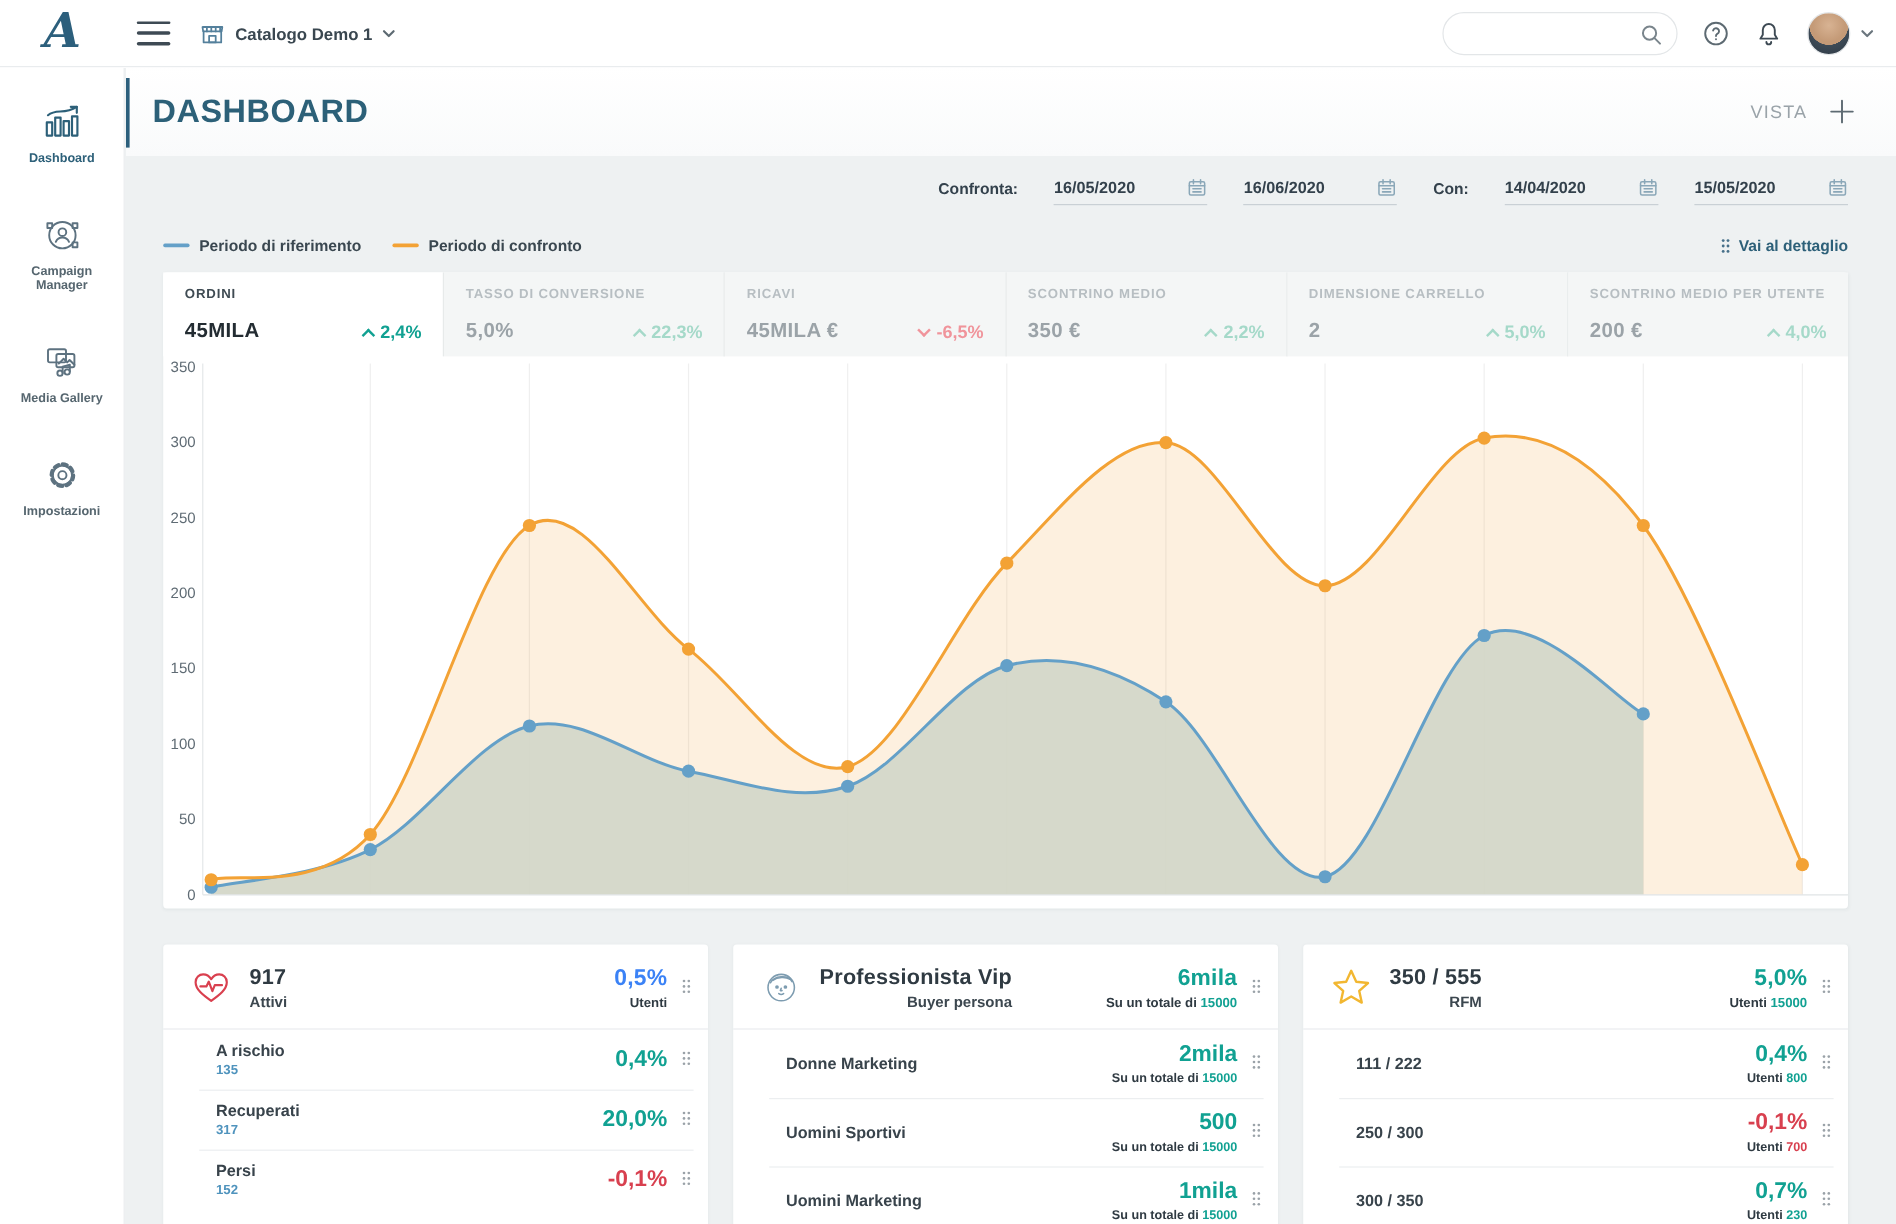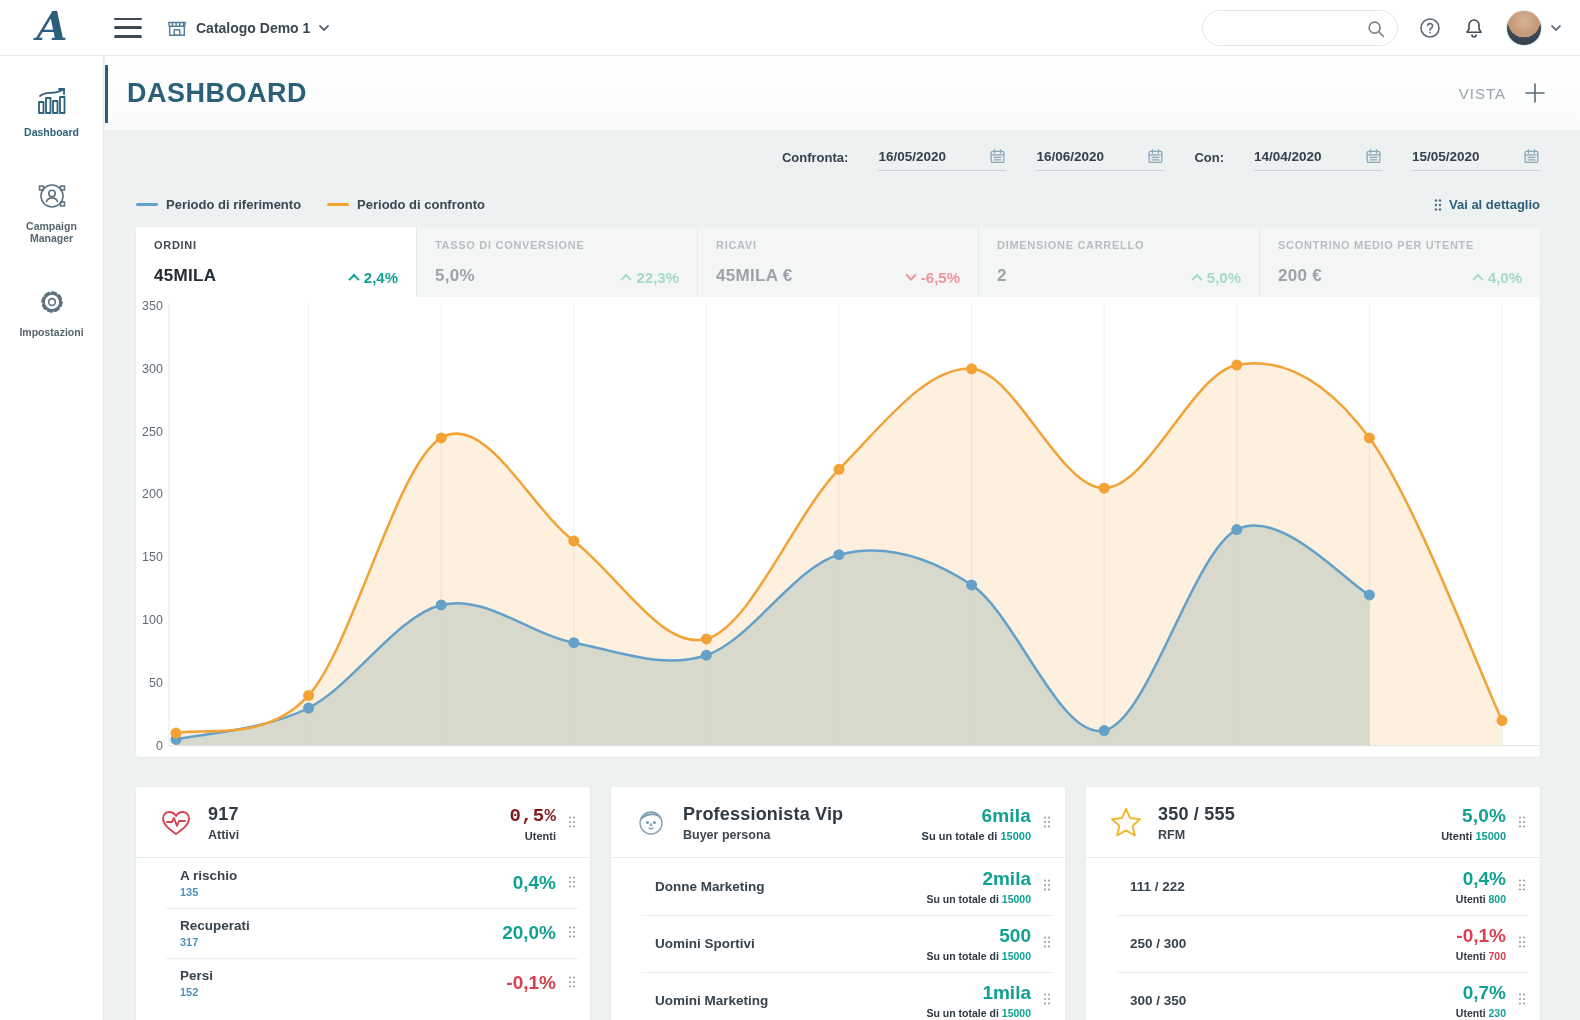--- a/index.html
+++ b/index.html
@@ -84,21 +84,21 @@
   .kpi-trend.down .chev { transform:rotate(225deg) translate(2px,2px); }
   .chart-wrap { height:460px; position:relative; }
   .chart-wrap svg { position:absolute; inset:0; }
 
   
   .cards-row { display:flex; gap:21px; margin-top:30px; align-items:stretch; }
   .card { flex:1; background:#fff; border-radius:3px; box-shadow:0 1px 3px rgba(40,60,70,0.06); min-height:260px; }
   .card-head { display:flex; align-items:center; padding:17px 12px 15px 20px; }
   .head-icon { width:40px; display:flex; justify-content:center; margin-right:12px; flex:none; }
   .c-title { font-size:18px; font-weight:bold; color:#2f3a42; letter-spacing:0.2px; }
-  .c-sub { font-size:12.5px; font-weight:bold; color:#3c474f; margin-top:3px; }
+  .c-sub { font-size:12.5px; font-weight:bold; color:#3c474f; margin-top:3px;text-align:right; }
   .c-right { margin-left:auto; text-align:right; }
   .c-val { font-size:19px; font-weight:bold; letter-spacing:0.2px; }
   .c-subline { font-size:11px; font-weight:bold; color:#2f3a42; margin-top:3px; white-space:nowrap; }
   .kebab { background:none; border:none; cursor:pointer; margin-left:10px; padding:2px; flex:none; }
   .card-rows { border-top:1px solid #e9ecee; }
   .row { display:flex; align-items:center; padding:10px 12px 10px 44px; position:relative; }
   .row + .row::before { content:""; position:absolute; top:0; left:30px; right:12px; height:1px; background:#eceef0; }
   .r-label { font-size:13.5px; font-weight:bold; color:#38434b; }
   .r-num { font-size:11px; font-weight:bold; color:#4f93bd; margin-top:3px; }
   .r-num:empty, .r-subline:empty, .c-subline:empty { display:none; }
@@ -180,20 +180,31 @@
         <circle cx="17" cy="13.5" r="3.2"></circle>
         <path d="M11.5 21.5 a6 6 0 0 1 11 0"></path>
       <rect x="4.5" y="6" width="4" height="4"></rect>
         <rect x="25.5" y="6" width="4" height="4"></rect>
         <rect x="25.5" y="22" width="4" height="4"></rect>
     </svg>
     <span class="lbl">Campaign Manager</span>
   </div>
   <div class="side-item">
     <svg class="ic" width="34" height="32" viewBox="0 0 34 32" stroke-width="1.6">
+      <rect x="5" y="5" width="15" height="11" rx="1.5"></rect>
+        <rect x="12" y="9" width="15" height="11" rx="1.5"></rect>
+      <path d="M14 17 l4-4 3 3 2-2 4 4"></path>
+        <circle cx="15" cy="25" r="2.2"></circle>
+        <path d="M17.2 25 V19.5 l6-1.5 V23.5"></path>
+        <circle cx="21" cy="24" r="2.2"></circle>
+    </svg>
+    <span class="lbl">Media Gallery</span>
+  </div>
+  <div class="side-item">
+    <svg class="ic" width="34" height="32" viewBox="0 0 34 32" stroke-width="1.6">
       <circle cx="17" cy="16" r="9" stroke-width="3.4" stroke-dasharray="3.6 3.45"></circle>
         <circle cx="17" cy="16" r="8" stroke-width="1.6"></circle>
         <circle cx="17" cy="16" r="3.4"></circle>
     </svg>
     <span class="lbl">Impostazioni</span>
   </div>
 </nav>
 
 <main class="main">
 
@@ -303,20 +314,30 @@
               </span>
           </div>
         </div>
         <div class="kpi">
           <div class="kpi-label">RICAVI</div>
           <div class="kpi-value-row">
             <span class="kpi-value">45MILA €</span>
             <span class="kpi-trend down" style="color: rgb(240, 148, 155);">
                 <i class="chev"></i>
                 <span>-6,5%</span>
+              </span>
+          </div>
+        </div>
+        <div class="kpi">
+          <div class="kpi-label">SCONTRINO MEDIO</div>
+          <div class="kpi-value-row">
+            <span class="kpi-value">350 €</span>
+            <span class="kpi-trend up" style="color: rgb(165, 217, 201);">
+                <i class="chev"></i>
+                <span>2,2%</span>
               </span>
           </div>
         </div>
         <div class="kpi">
           <div class="kpi-label">DIMENSIONE CARRELLO</div>
           <div class="kpi-value-row">
             <span class="kpi-value">2</span>
             <span class="kpi-trend up" style="color: rgb(165, 217, 201);">
                 <i class="chev"></i>
                 <span>5,0%</span>
@@ -393,21 +414,21 @@
             <svg class="ic" width="34" height="30" viewBox="0 0 34 30" stroke="#d9404f" stroke-width="1.8">
               <path d="M17 26 C10 21 4 16.5 4 10.5 C4 6.5 7 4 10.3 4 C13 4 15.5 5.6 17 8 C18.5 5.6 21 4 23.7 4 C27 4 30 6.5 30 10.5 C30 16.5 24 21 17 26 Z"></path>
               <polyline points="8,14 13,14 15,10 18,18 20,13 26,13"></polyline>
             </svg>
           </span>
           <div>
             <div class="c-title">917</div>
             <div class="c-sub">Attivi</div>
           </div>
           <div class="c-right">
-            <div class="c-val" style="color: #7f1d1d; font-family: Liberation Mono, monospace;">0,5%</div>
+            <div class="c-val" style="color: #3b82f6;">0,5%</div>
             <div class="c-subline"><span>Utenti</span> <span style="color: rgb(17, 161, 146);"></span></div>
           </div>
           <button class="kebab"><svg width="8" height="14" viewBox="0 0 8 14" fill="#9aa2a8">
                 <circle cx="2" cy="2.5" r="1.1"></circle>
                 <circle cx="6" cy="2.5" r="1.1"></circle>
                 <circle cx="2" cy="7" r="1.1"></circle>
                 <circle cx="6" cy="7" r="1.1"></circle>
                 <circle cx="2" cy="11.5" r="1.1"></circle>
                 <circle cx="6" cy="11.5" r="1.1"></circle>
               </svg></button>

